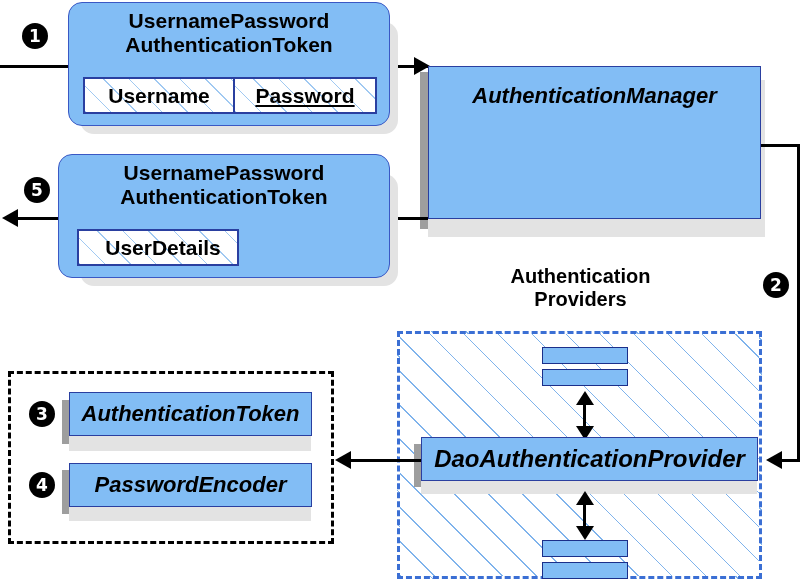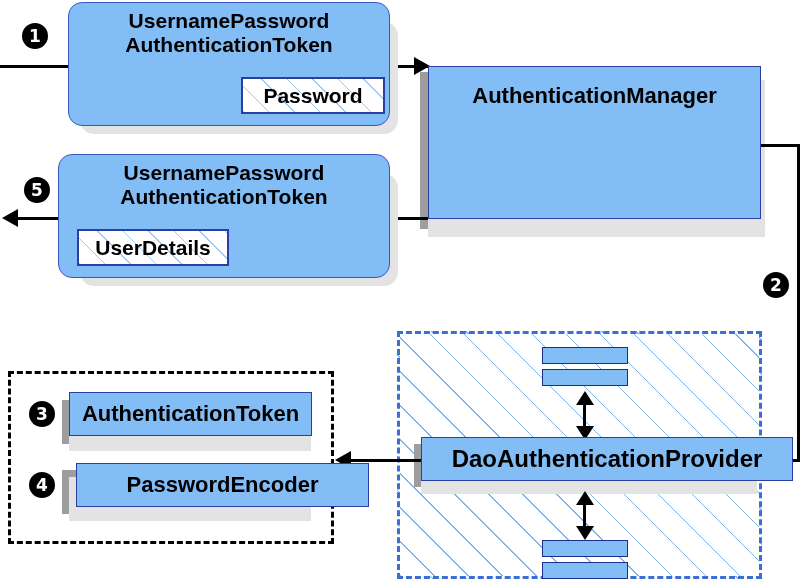--- a/index.html
+++ b/index.html
@@ -10,21 +10,21 @@
   
   .abs{position:absolute;box-sizing:border-box;}
   .lbl{display:flex;align-items:center;justify-content:center;text-align:center;
        font-weight:bold;color:#000;line-height:1.08;}
 
   
   .shadow-a{position:absolute;background:#9e9e9e;}
   .shadow-b{position:absolute;background:#e3e3e3;}
 
   
-  .blue{background:#82bdf5;border:1px solid #2a3fa0;}
+  .blue{background:#82bdf5;border:1px solid #2a3fa0;font-style:italic;}
   .blue-round{background:#82bdf5;border:1px solid #3a58c4;border-radius:14px;}
 
   
   .hatch-white{
     background-color:#ffffff;
     background-image:repeating-linear-gradient(45deg,
         rgba(120,175,235,.95) 0 1px, rgba(0,0,0,0) 1px 16px);
     border:1px solid #2a3fa0;
   }
   
@@ -84,80 +84,85 @@
   <div class="hline" style="left:390px;top:65px;width:38px;"></div>
   <div class="arrow-r" style="left:414px;top:57px;"></div>
 
   <div class="shadow-a" style="left:72px;top:14px;width:318px;height:112px;border-radius:14px;"></div>
   <div class="shadow-b" style="left:80px;top:22px;width:318px;height:112px;border-radius:14px;"></div>
   <div class="abs blue-round" style="left:68px;top:2px;width:322px;height:124px;">
     <div class="token-title">
       <span>UsernamePassword</span><br>
       <span>AuthenticationToken</span>
     </div>
-    <div class="slot" style="left:172px;width:140px;">Password</div>
+    <div class="slot" style="left:14px;width:148px;">Username</div>
+    <div class="slot" style="left:164px;width:140px;text-decoration:underline;">Password</div>
   </div>
   <div class="bullet" style="left:22px;top:23px;">1</div>
 
   <div class="shadow-a" style="left:420px;top:72px;width:337px;height:157px;"></div>
   <div class="shadow-b" style="left:428px;top:80px;width:337px;height:157px;"></div>
   <div class="abs blue" style="left:428px;top:66px;width:333px;height:153px;">
     <div class="lbl" style="position:absolute;left:0;right:0;top:14px;height:30px;font-size:22px;">AuthenticationManager</div>
   </div>
 
   <div class="hline" style="left:390px;top:217px;width:38px;"></div>
   <div class="hline" style="left:18px;top:217px;width:54px;"></div>
   <div class="arrow-l" style="left:2px;top:209px;"></div>
 
   <div class="shadow-a" style="left:72px;top:166px;width:318px;height:112px;border-radius:14px;"></div>
   <div class="shadow-b" style="left:80px;top:174px;width:318px;height:112px;border-radius:14px;"></div>
   <div class="abs blue-round" style="left:58px;top:154px;width:332px;height:124px;">
     <div class="token-title">
       <span>UsernamePassword</span><br>
       <span>AuthenticationToken</span>
     </div>
-    <div class="slot" style="left:18px;width:148px;">UserDetails</div>
+    <div class="slot" style="left:18px;width:148px;padding-left:10px;">UserDetails</div>
   </div>
   <div class="bullet" style="left:24px;top:177px;">5</div>
 
   <div class="hline" style="left:761px;top:144px;width:39px;"></div>
   <div class="vline" style="left:797px;top:144px;height:317px;"></div>
   <div class="hline" style="left:782px;top:459px;width:18px;"></div>
   <div class="arrow-l" style="left:766px;top:451px;"></div>
   <div class="bullet" style="left:763px;top:272px;">2</div>
 
+  <div class="sec-title" style="left:443px;top:265px;width:275px;">
+    <span>Authentication</span><br>
+    <span>Providers</span>
+  </div>
 
   <div class="abs hatch-region" style="left:397px;top:331px;width:365px;height:248px;"></div>
 
   <div class="bar" style="left:542px;top:347px;width:84px;height:15px;"></div>
   <div class="bar" style="left:542px;top:369px;width:84px;height:15px;"></div>
 
   <div class="vline" style="left:583px;top:395px;height:38px;"></div>
   <div class="arrow-u" style="left:576px;top:391px;"></div>
   <div class="arrow-d" style="left:576px;top:426px;"></div>
 
   <div class="shadow-a" style="left:414px;top:444px;width:336px;height:43px;"></div>
   <div class="shadow-b" style="left:421px;top:451px;width:336px;height:43px;"></div>
-  <div class="abs blue lbl" style="left:421px;top:437px;width:372px;height:44px;font-size:24px;">DaoAuthenticationProvider</div>
+  <div class="abs blue lbl" style="left:421px;top:437px;width:337px;height:44px;font-size:24px;">DaoAuthenticationProvider</div>
 
   <div class="vline" style="left:583px;top:495px;height:38px;"></div>
   <div class="arrow-u" style="left:576px;top:491px;"></div>
   <div class="arrow-d" style="left:576px;top:526px;"></div>
 
   <div class="bar" style="left:542px;top:540px;width:84px;height:15px;"></div>
   <div class="bar" style="left:542px;top:562px;width:84px;height:15px;"></div>
 
   <div class="hline" style="left:351px;top:459px;width:70px;"></div>
   <div class="arrow-l" style="left:335px;top:451px;"></div>
 
   <div class="abs dash-black" style="left:8px;top:371px;width:326px;height:173px;"></div>
 
   <div class="shadow-a" style="left:62px;top:400px;width:242px;height:44px;"></div>
   <div class="shadow-b" style="left:69px;top:407px;width:242px;height:44px;"></div>
   <div class="abs blue lbl" style="left:69px;top:392px;width:243px;height:44px;font-size:22px;">AuthenticationToken</div>
   <div class="bullet" style="left:29px;top:401px;">3</div>
 
   <div class="shadow-a" style="left:62px;top:470px;width:242px;height:44px;"></div>
   <div class="shadow-b" style="left:69px;top:477px;width:242px;height:44px;"></div>
-  <div class="abs blue lbl" style="left:76px;top:463px;width:293px;height:44px;font-size:22px;">PasswordEncoder</div>
+  <div class="abs blue lbl" style="left:69px;top:463px;width:243px;height:44px;font-size:22px;">PasswordEncoder</div>
   <div class="bullet" style="left:29px;top:472px;">4</div>
 
 </div>
 
 </body></html>

